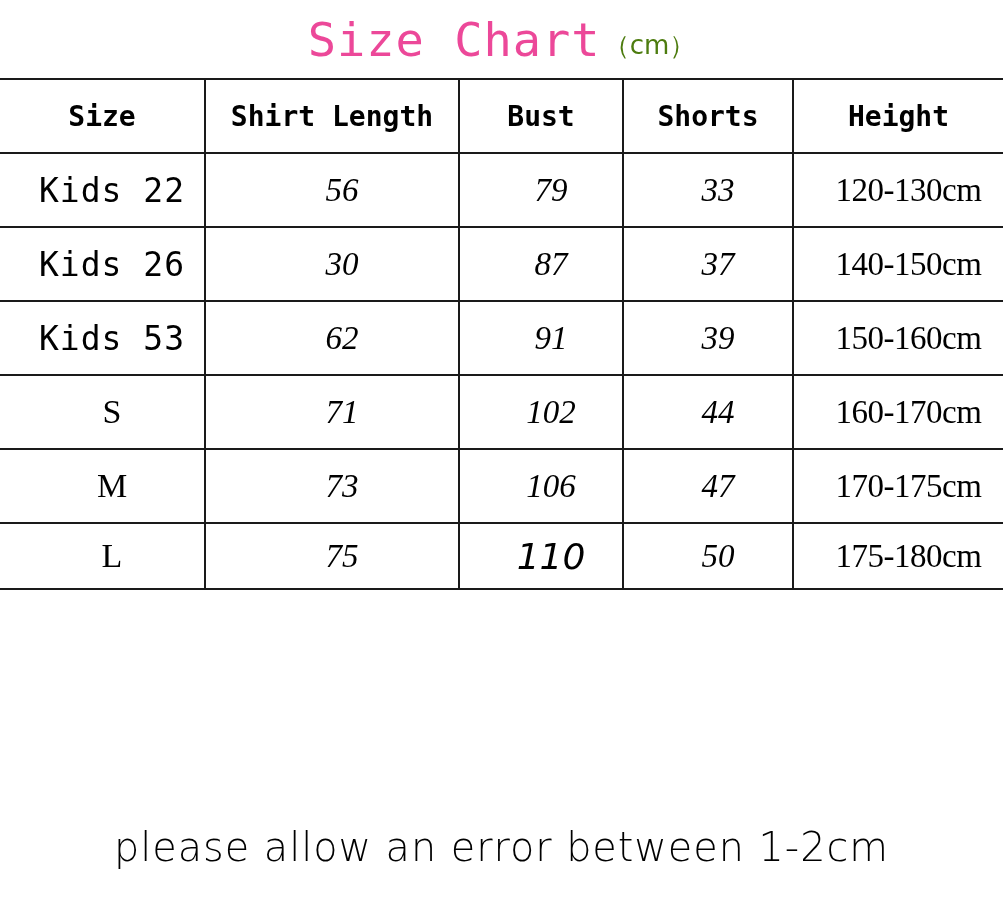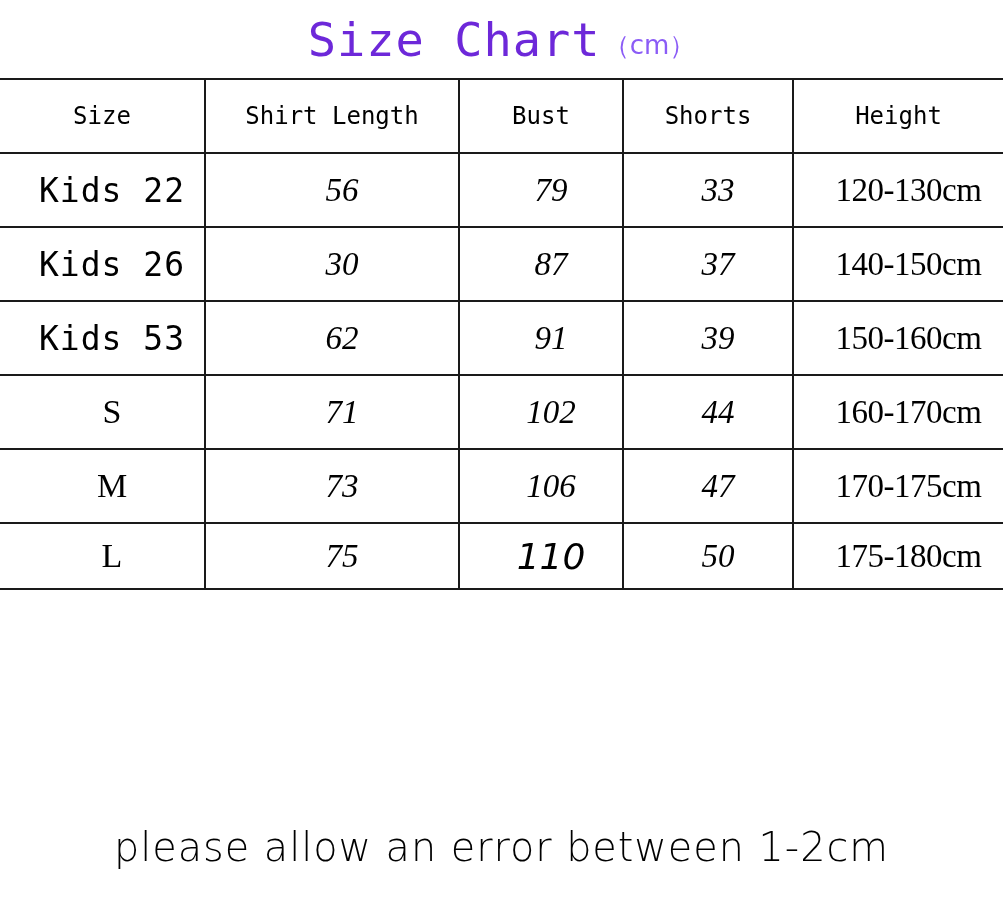--- a/index.html
+++ b/index.html
@@ -33,30 +33,30 @@
     display: flex;
     align-items: center;
     justify-content: center;
     white-space: nowrap;
   }
   .title-main {
     font-family: "DejaVu Sans Mono", "Liberation Mono", monospace;
     font-size: 47px;
     line-height: 1;
     letter-spacing: 1px;
-    color: #6d28d9;
+    color: #ec4899;
   }
   .title-unit {
     font-family: "DejaVu Sans", "Liberation Sans", sans-serif;
     font-size: 26px;
     line-height: 1;
     margin-left: 3px;
     position: relative;
     top: 6px;
-    color: #8b5cf6;
+    color: #4d7c0f;
   }
 
   
   .chart-table {
     position: absolute;
     top: 78px;
     left: 0;
     width: 1003px;
     border-collapse: collapse;
     table-layout: fixed;
@@ -83,22 +83,23 @@
   
   .col-size    { width: 205px; }
   .col-shirt   { width: 254px; }
   .col-bust    { width: 164px; }
   .col-shorts  { width: 170px; }
   .col-height  { width: 210px; }
 
   .head-row th {
     height: 72px;
     font-family: "DejaVu Sans Mono", "Liberation Mono", monospace;
-    font-size: 24px;
+    font-size: 28px;
     letter-spacing: 0px;
+    font-weight: bold;
   }
 
   .data-row td {
     height: 72px;
     font-size: 33px;
     padding-left: 20px;
   }
   .data-row:last-child td {
     height: 64px;
   }

